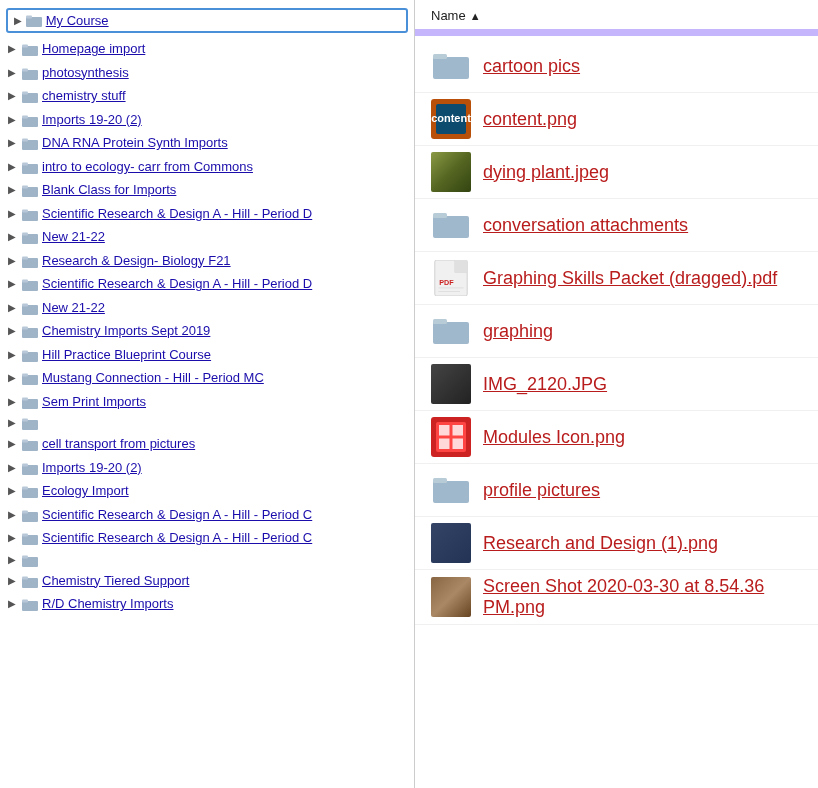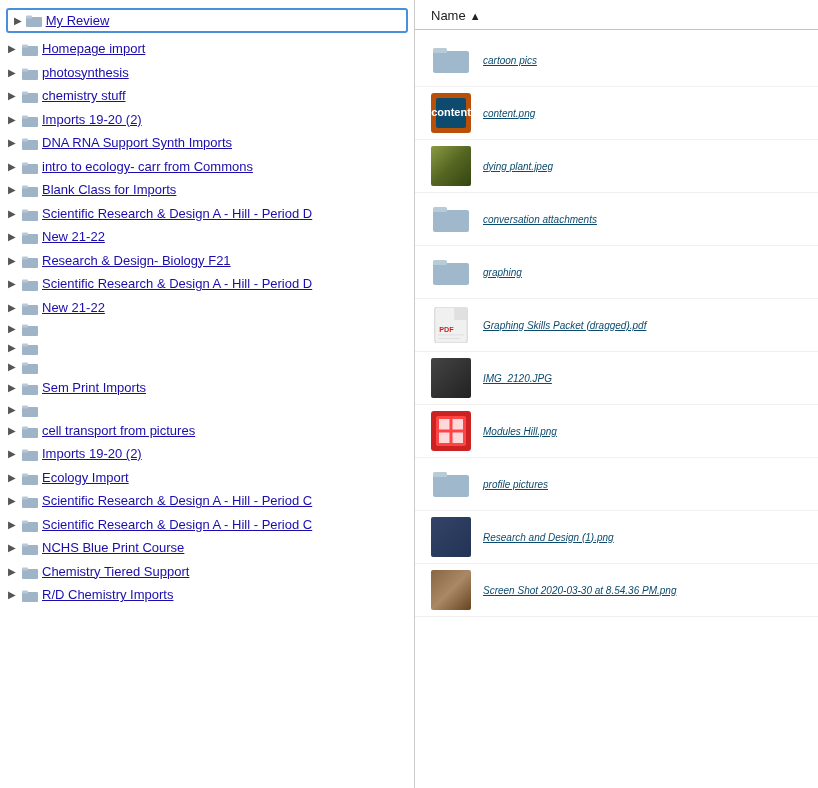--- a/index.html
+++ b/index.html
@@ -84,21 +84,21 @@
 
     
     .right-panel {
       flex: 1;
       overflow-y: auto;
       padding: 0;
     }
 
     .right-header {
       padding: 8px 16px 6px 16px;
-      border-bottom: 1px solid #c4b5fd;
+      border-bottom: 7px solid #c4b5fd;
       display: flex;
       align-items: center;
       gap: 4px;
     }
 
     .right-header-label {
       font-size: 13px;
       color: #222;
       font-weight: 500;
     }
@@ -130,25 +130,24 @@
       justify-content: center;
       overflow: hidden;
     }
 
     .file-thumb svg {
       width: 36px;
       height: 36px;
     }
 
     .file-name {
-      color: #0c4a6e;
+      color: #b91c1c;
       text-decoration: underline;
-      font-size: 10px;
+      font-size: 18px;
       cursor: pointer;
-      font-style: italic;
     }
 
     .content-thumb {
       width: 40px;
       height: 40px;
       background: #b8500a;
       border-radius: 3px;
       display: flex;
       align-items: center;
       justify-content: center;
@@ -195,21 +194,21 @@
 
   <div class="tree-root">
     <span class="tree-root-arrow">▶</span>
     <span class="folder-icon">
       <svg viewBox="0 0 16 13" fill="none" xmlns="http://www.w3.org/2000/svg">
         <rect x="0" y="3" width="16" height="10" rx="1" fill="#a0b4c8"></rect>
         <rect x="0" y="3" width="7" height="2" rx="0.5" fill="#a0b4c8"></rect>
         <rect x="0" y="1.5" width="6" height="3" rx="1" fill="#b8c8d8"></rect>
       </svg>
     </span>
-    <span class="tree-root-label">My Review</span>
+    <span class="tree-root-label">My Course</span>
   </div>
 
   <div class="file-tree-items" id="tree-items">
       <div class="tree-item">
     <span class="tree-arrow">▶</span>
     <span class="folder-icon">
       <svg viewBox="0 0 16 13" fill="none" xmlns="http://www.w3.org/2000/svg">
         <rect x="0" y="3" width="16" height="10" rx="1" fill="#a0b4c8"></rect>
         <rect x="0" y="1.5" width="6" height="3" rx="1" fill="#b8c8d8"></rect>
       </svg>
@@ -247,21 +246,21 @@
     <span class="tree-label">Imports 19-20 (2)</span>
   </div>
       <div class="tree-item">
     <span class="tree-arrow">▶</span>
     <span class="folder-icon">
       <svg viewBox="0 0 16 13" fill="none" xmlns="http://www.w3.org/2000/svg">
         <rect x="0" y="3" width="16" height="10" rx="1" fill="#a0b4c8"></rect>
         <rect x="0" y="1.5" width="6" height="3" rx="1" fill="#b8c8d8"></rect>
       </svg>
     </span>
-    <span class="tree-label">DNA RNA Support Synth Imports</span>
+    <span class="tree-label">DNA RNA Protein Synth Imports</span>
   </div>
       <div class="tree-item">
     <span class="tree-arrow">▶</span>
     <span class="folder-icon">
       <svg viewBox="0 0 16 13" fill="none" xmlns="http://www.w3.org/2000/svg">
         <rect x="0" y="3" width="16" height="10" rx="1" fill="#a0b4c8"></rect>
         <rect x="0" y="1.5" width="6" height="3" rx="1" fill="#b8c8d8"></rect>
       </svg>
     </span>
     <span class="tree-label">intro to ecology- carr from Commons</span>
@@ -327,38 +326,41 @@
     <span class="tree-label">New 21-22</span>
   </div>
       <div class="tree-item">
     <span class="tree-arrow">▶</span>
     <span class="folder-icon">
       <svg viewBox="0 0 16 13" fill="none" xmlns="http://www.w3.org/2000/svg">
         <rect x="0" y="3" width="16" height="10" rx="1" fill="#a0b4c8"></rect>
         <rect x="0" y="1.5" width="6" height="3" rx="1" fill="#b8c8d8"></rect>
       </svg>
     </span>
-  </div>
-      <div class="tree-item">
-    <span class="tree-arrow">▶</span>
-    <span class="folder-icon">
-      <svg viewBox="0 0 16 13" fill="none" xmlns="http://www.w3.org/2000/svg">
-        <rect x="0" y="3" width="16" height="10" rx="1" fill="#a0b4c8"></rect>
-        <rect x="0" y="1.5" width="6" height="3" rx="1" fill="#b8c8d8"></rect>
-      </svg>
-    </span>
-  </div>
-      <div class="tree-item">
-    <span class="tree-arrow">▶</span>
-    <span class="folder-icon">
-      <svg viewBox="0 0 16 13" fill="none" xmlns="http://www.w3.org/2000/svg">
-        <rect x="0" y="3" width="16" height="10" rx="1" fill="#a0b4c8"></rect>
-        <rect x="0" y="1.5" width="6" height="3" rx="1" fill="#b8c8d8"></rect>
-      </svg>
-    </span>
+    <span class="tree-label">Chemistry Imports Sept 2019</span>
+  </div>
+      <div class="tree-item">
+    <span class="tree-arrow">▶</span>
+    <span class="folder-icon">
+      <svg viewBox="0 0 16 13" fill="none" xmlns="http://www.w3.org/2000/svg">
+        <rect x="0" y="3" width="16" height="10" rx="1" fill="#a0b4c8"></rect>
+        <rect x="0" y="1.5" width="6" height="3" rx="1" fill="#b8c8d8"></rect>
+      </svg>
+    </span>
+    <span class="tree-label">Hill Practice Blueprint Course</span>
+  </div>
+      <div class="tree-item">
+    <span class="tree-arrow">▶</span>
+    <span class="folder-icon">
+      <svg viewBox="0 0 16 13" fill="none" xmlns="http://www.w3.org/2000/svg">
+        <rect x="0" y="3" width="16" height="10" rx="1" fill="#a0b4c8"></rect>
+        <rect x="0" y="1.5" width="6" height="3" rx="1" fill="#b8c8d8"></rect>
+      </svg>
+    </span>
+    <span class="tree-label">Mustang Connection - Hill - Period MC</span>
   </div>
       <div class="tree-item">
     <span class="tree-arrow">▶</span>
     <span class="folder-icon">
       <svg viewBox="0 0 16 13" fill="none" xmlns="http://www.w3.org/2000/svg">
         <rect x="0" y="3" width="16" height="10" rx="1" fill="#a0b4c8"></rect>
         <rect x="0" y="1.5" width="6" height="3" rx="1" fill="#b8c8d8"></rect>
       </svg>
     </span>
     <span class="tree-label">Sem Print Imports</span>
@@ -423,21 +425,20 @@
     <span class="tree-label">Scientific Research &amp; Design A - Hill - Period C</span>
   </div>
       <div class="tree-item">
     <span class="tree-arrow">▶</span>
     <span class="folder-icon">
       <svg viewBox="0 0 16 13" fill="none" xmlns="http://www.w3.org/2000/svg">
         <rect x="0" y="3" width="16" height="10" rx="1" fill="#a0b4c8"></rect>
         <rect x="0" y="1.5" width="6" height="3" rx="1" fill="#b8c8d8"></rect>
       </svg>
     </span>
-    <span class="tree-label">NCHS Blue Print Course</span>
   </div>
       <div class="tree-item">
     <span class="tree-arrow">▶</span>
     <span class="folder-icon">
       <svg viewBox="0 0 16 13" fill="none" xmlns="http://www.w3.org/2000/svg">
         <rect x="0" y="3" width="16" height="10" rx="1" fill="#a0b4c8"></rect>
         <rect x="0" y="1.5" width="6" height="3" rx="1" fill="#b8c8d8"></rect>
       </svg>
     </span>
     <span class="tree-label">Chemistry Tiered Support</span>
@@ -485,63 +486,63 @@
     <span class="file-name">dying plant.jpeg</span>
   </div>
       <div class="file-item">
     <div class="file-thumb">
           <svg viewBox="0 0 36 30" fill="none" xmlns="http://www.w3.org/2000/svg">
     <rect x="0" y="6" width="36" height="22" rx="2" fill="#a0b8cc"></rect>
     <rect x="0" y="3" width="14" height="5" rx="1.5" fill="#b8ccd8"></rect>
   </svg>
         </div>
     <span class="file-name">conversation attachments</span>
-  </div>
-      <div class="file-item">
-    <div class="file-thumb">
-          <svg viewBox="0 0 36 30" fill="none" xmlns="http://www.w3.org/2000/svg">
-    <rect x="0" y="6" width="36" height="22" rx="2" fill="#a0b8cc"></rect>
-    <rect x="0" y="3" width="14" height="5" rx="1.5" fill="#b8ccd8"></rect>
-  </svg>
-        </div>
-    <span class="file-name">graphing</span>
   </div>
       <div class="file-item">
     <div class="file-thumb">
           <svg viewBox="0 0 36 40" fill="none" xmlns="http://www.w3.org/2000/svg">
     <rect x="0" y="0" width="36" height="40" rx="2" fill="#f0f0f0" stroke="#ccc" stroke-width="1"></rect>
     <polygon points="22,0 36,14 22,14" fill="#ccc"></polygon>
     <rect x="22" y="0" width="14" height="14" fill="#e0e0e0"></rect>
     <text x="5" y="28" font-size="8" fill="#cc2222" font-weight="bold" font-family="Arial">PDF</text>
     <line x1="4" y1="31" x2="32" y2="31" stroke="#ddd" stroke-width="1"></line>
     <line x1="4" y1="35" x2="28" y2="35" stroke="#ddd" stroke-width="1"></line>
   </svg>
         </div>
     <span class="file-name">Graphing Skills Packet (dragged).pdf</span>
   </div>
       <div class="file-item">
     <div class="file-thumb">
+          <svg viewBox="0 0 36 30" fill="none" xmlns="http://www.w3.org/2000/svg">
+    <rect x="0" y="6" width="36" height="22" rx="2" fill="#a0b8cc"></rect>
+    <rect x="0" y="3" width="14" height="5" rx="1.5" fill="#b8ccd8"></rect>
+  </svg>
+        </div>
+    <span class="file-name">graphing</span>
+  </div>
+      <div class="file-item">
+    <div class="file-thumb">
       <div style="width:40px;height:40px;background:linear-gradient(135deg,#444 0%,#222 100%);border-radius:2px;"></div>
     </div>
     <span class="file-name">IMG_2120.JPG</span>
   </div>
       <div class="file-item">
     <div class="file-thumb">
       <div class="modules-thumb">
             <div class="modules-inner">
         <svg viewBox="0 0 20 20" width="20" height="20">
           <rect x="2" y="2" width="7" height="7" fill="white" opacity="0.8"></rect>
           <rect x="11" y="2" width="7" height="7" fill="white" opacity="0.8"></rect>
           <rect x="2" y="11" width="7" height="7" fill="white" opacity="0.8"></rect>
           <rect x="11" y="11" width="7" height="7" fill="white" opacity="0.8"></rect>
         </svg>
       </div>
           </div>
     </div>
-    <span class="file-name">Modules Hill.png</span>
+    <span class="file-name">Modules Icon.png</span>
   </div>
       <div class="file-item">
     <div class="file-thumb">
           <svg viewBox="0 0 36 30" fill="none" xmlns="http://www.w3.org/2000/svg">
     <rect x="0" y="6" width="36" height="22" rx="2" fill="#a0b8cc"></rect>
     <rect x="0" y="3" width="14" height="5" rx="1.5" fill="#b8ccd8"></rect>
   </svg>
         </div>
     <span class="file-name">profile pictures</span>
   </div>

